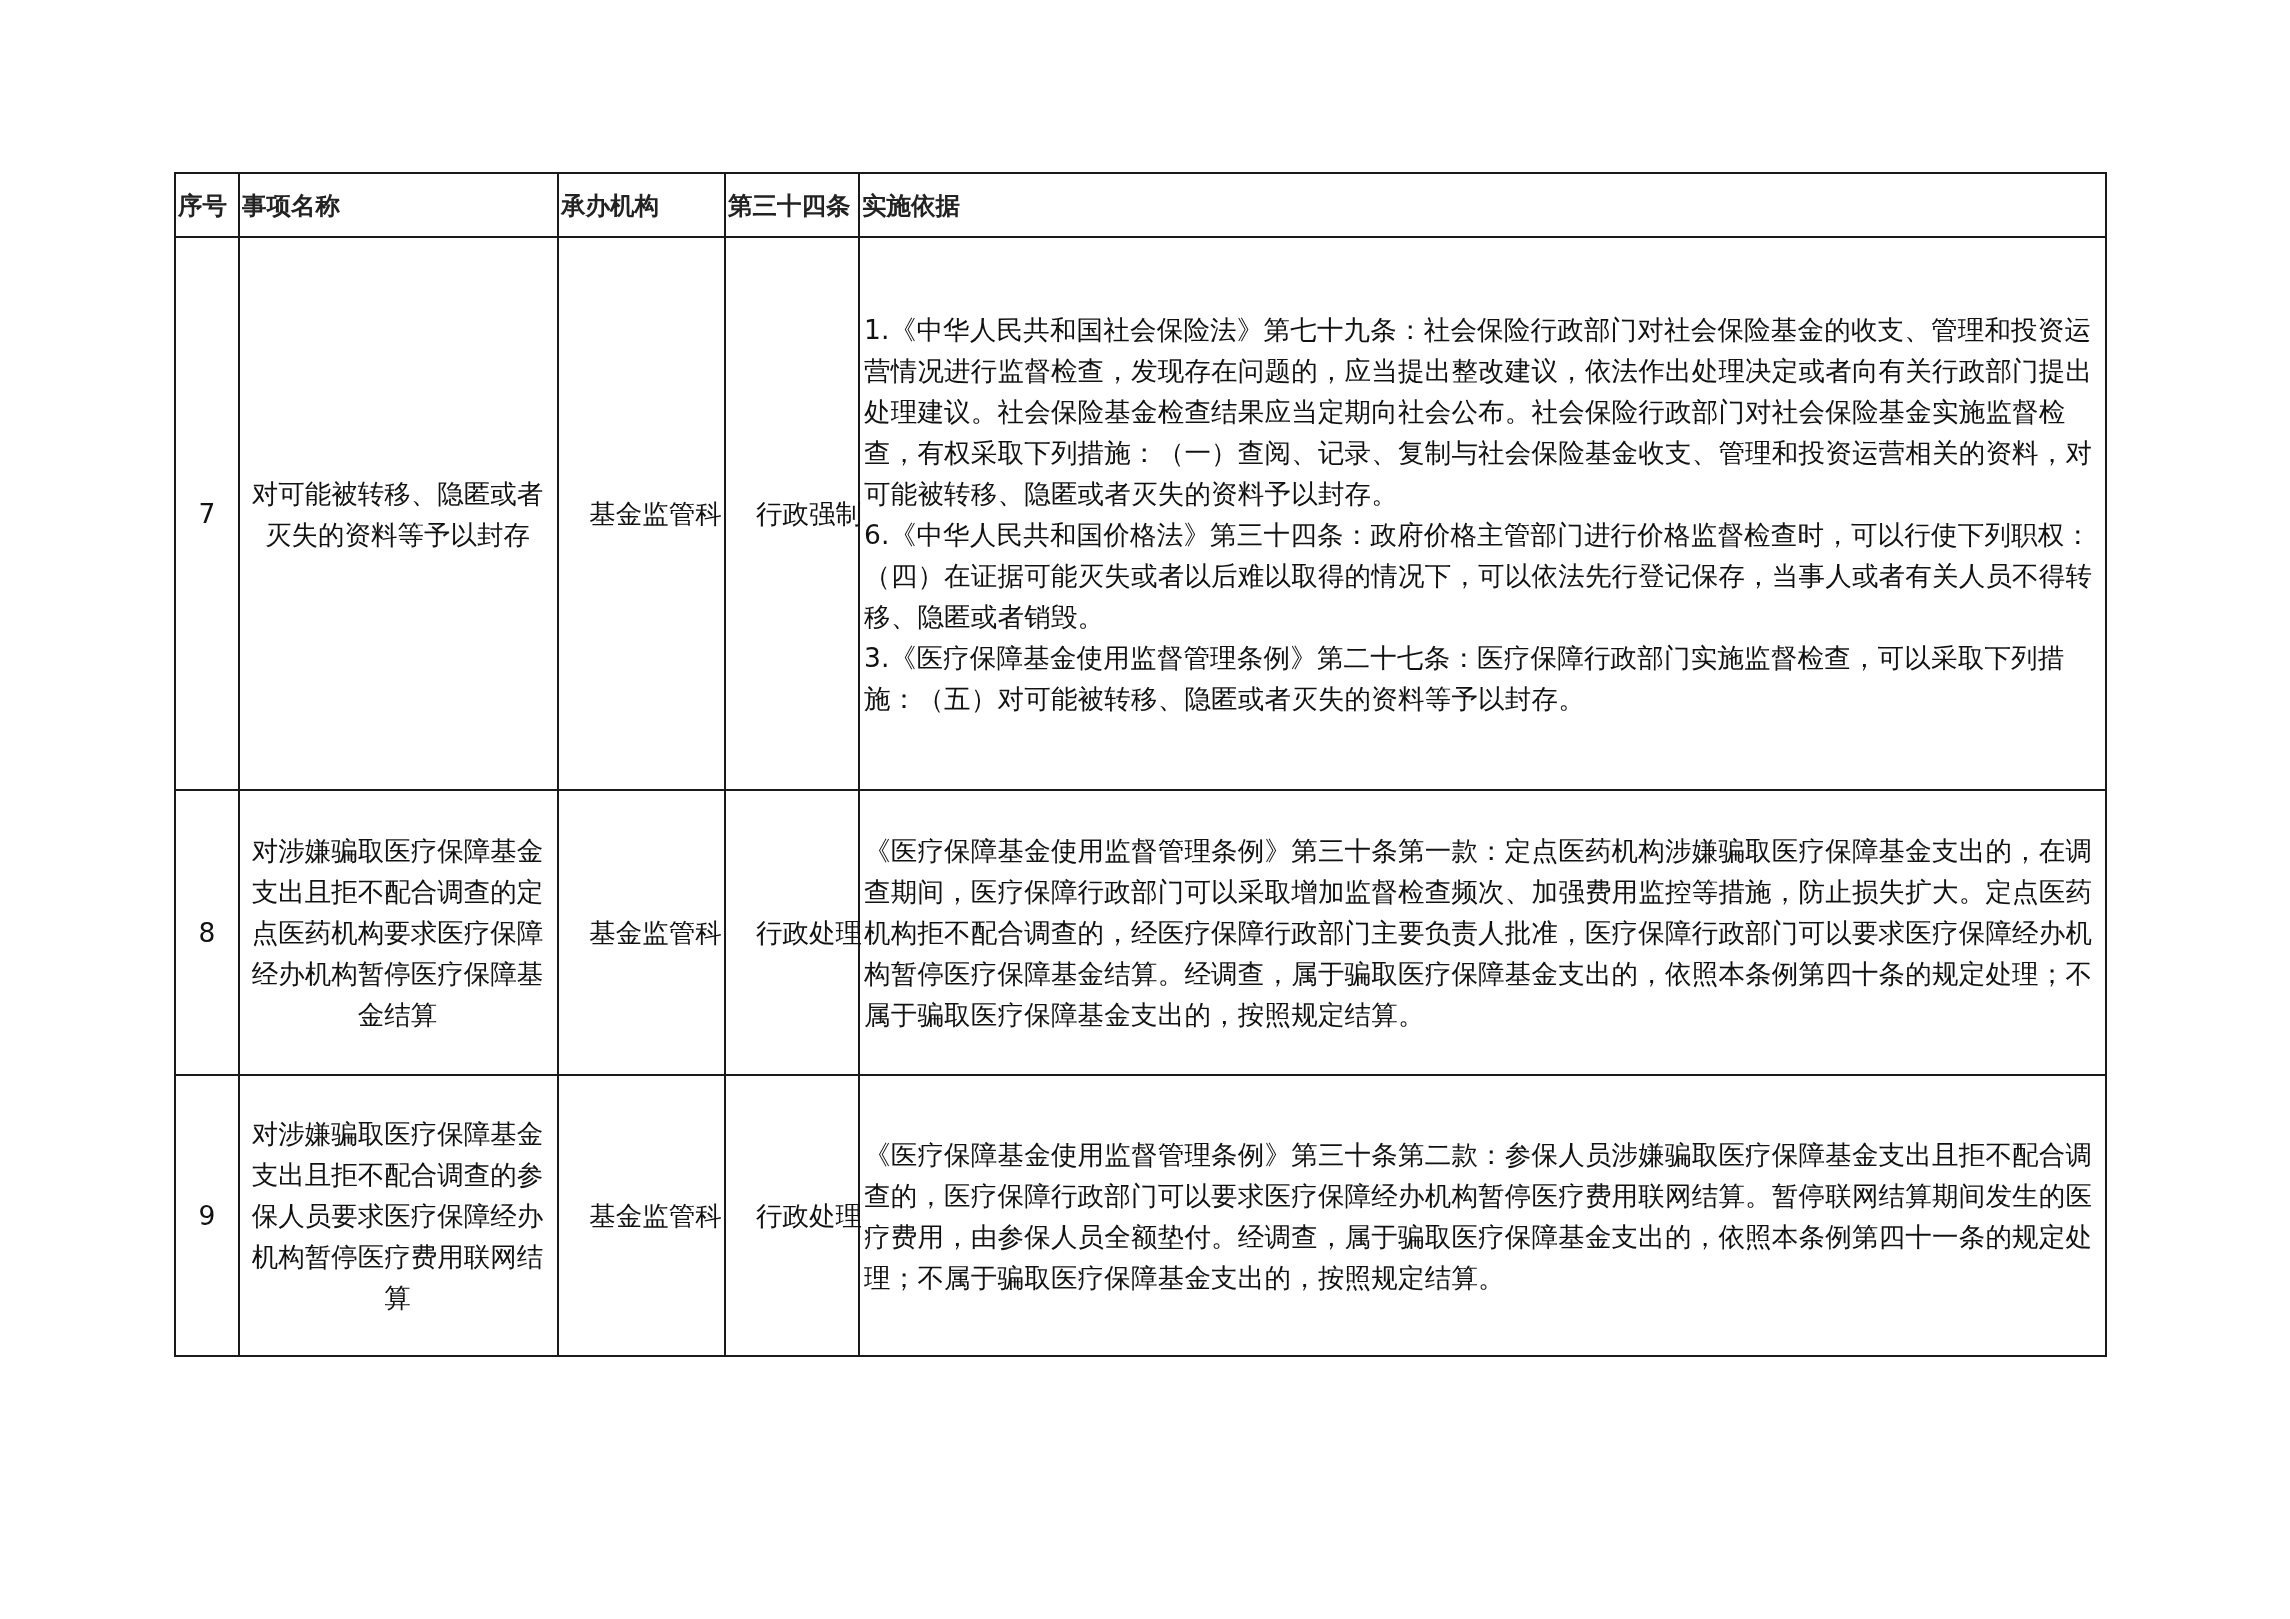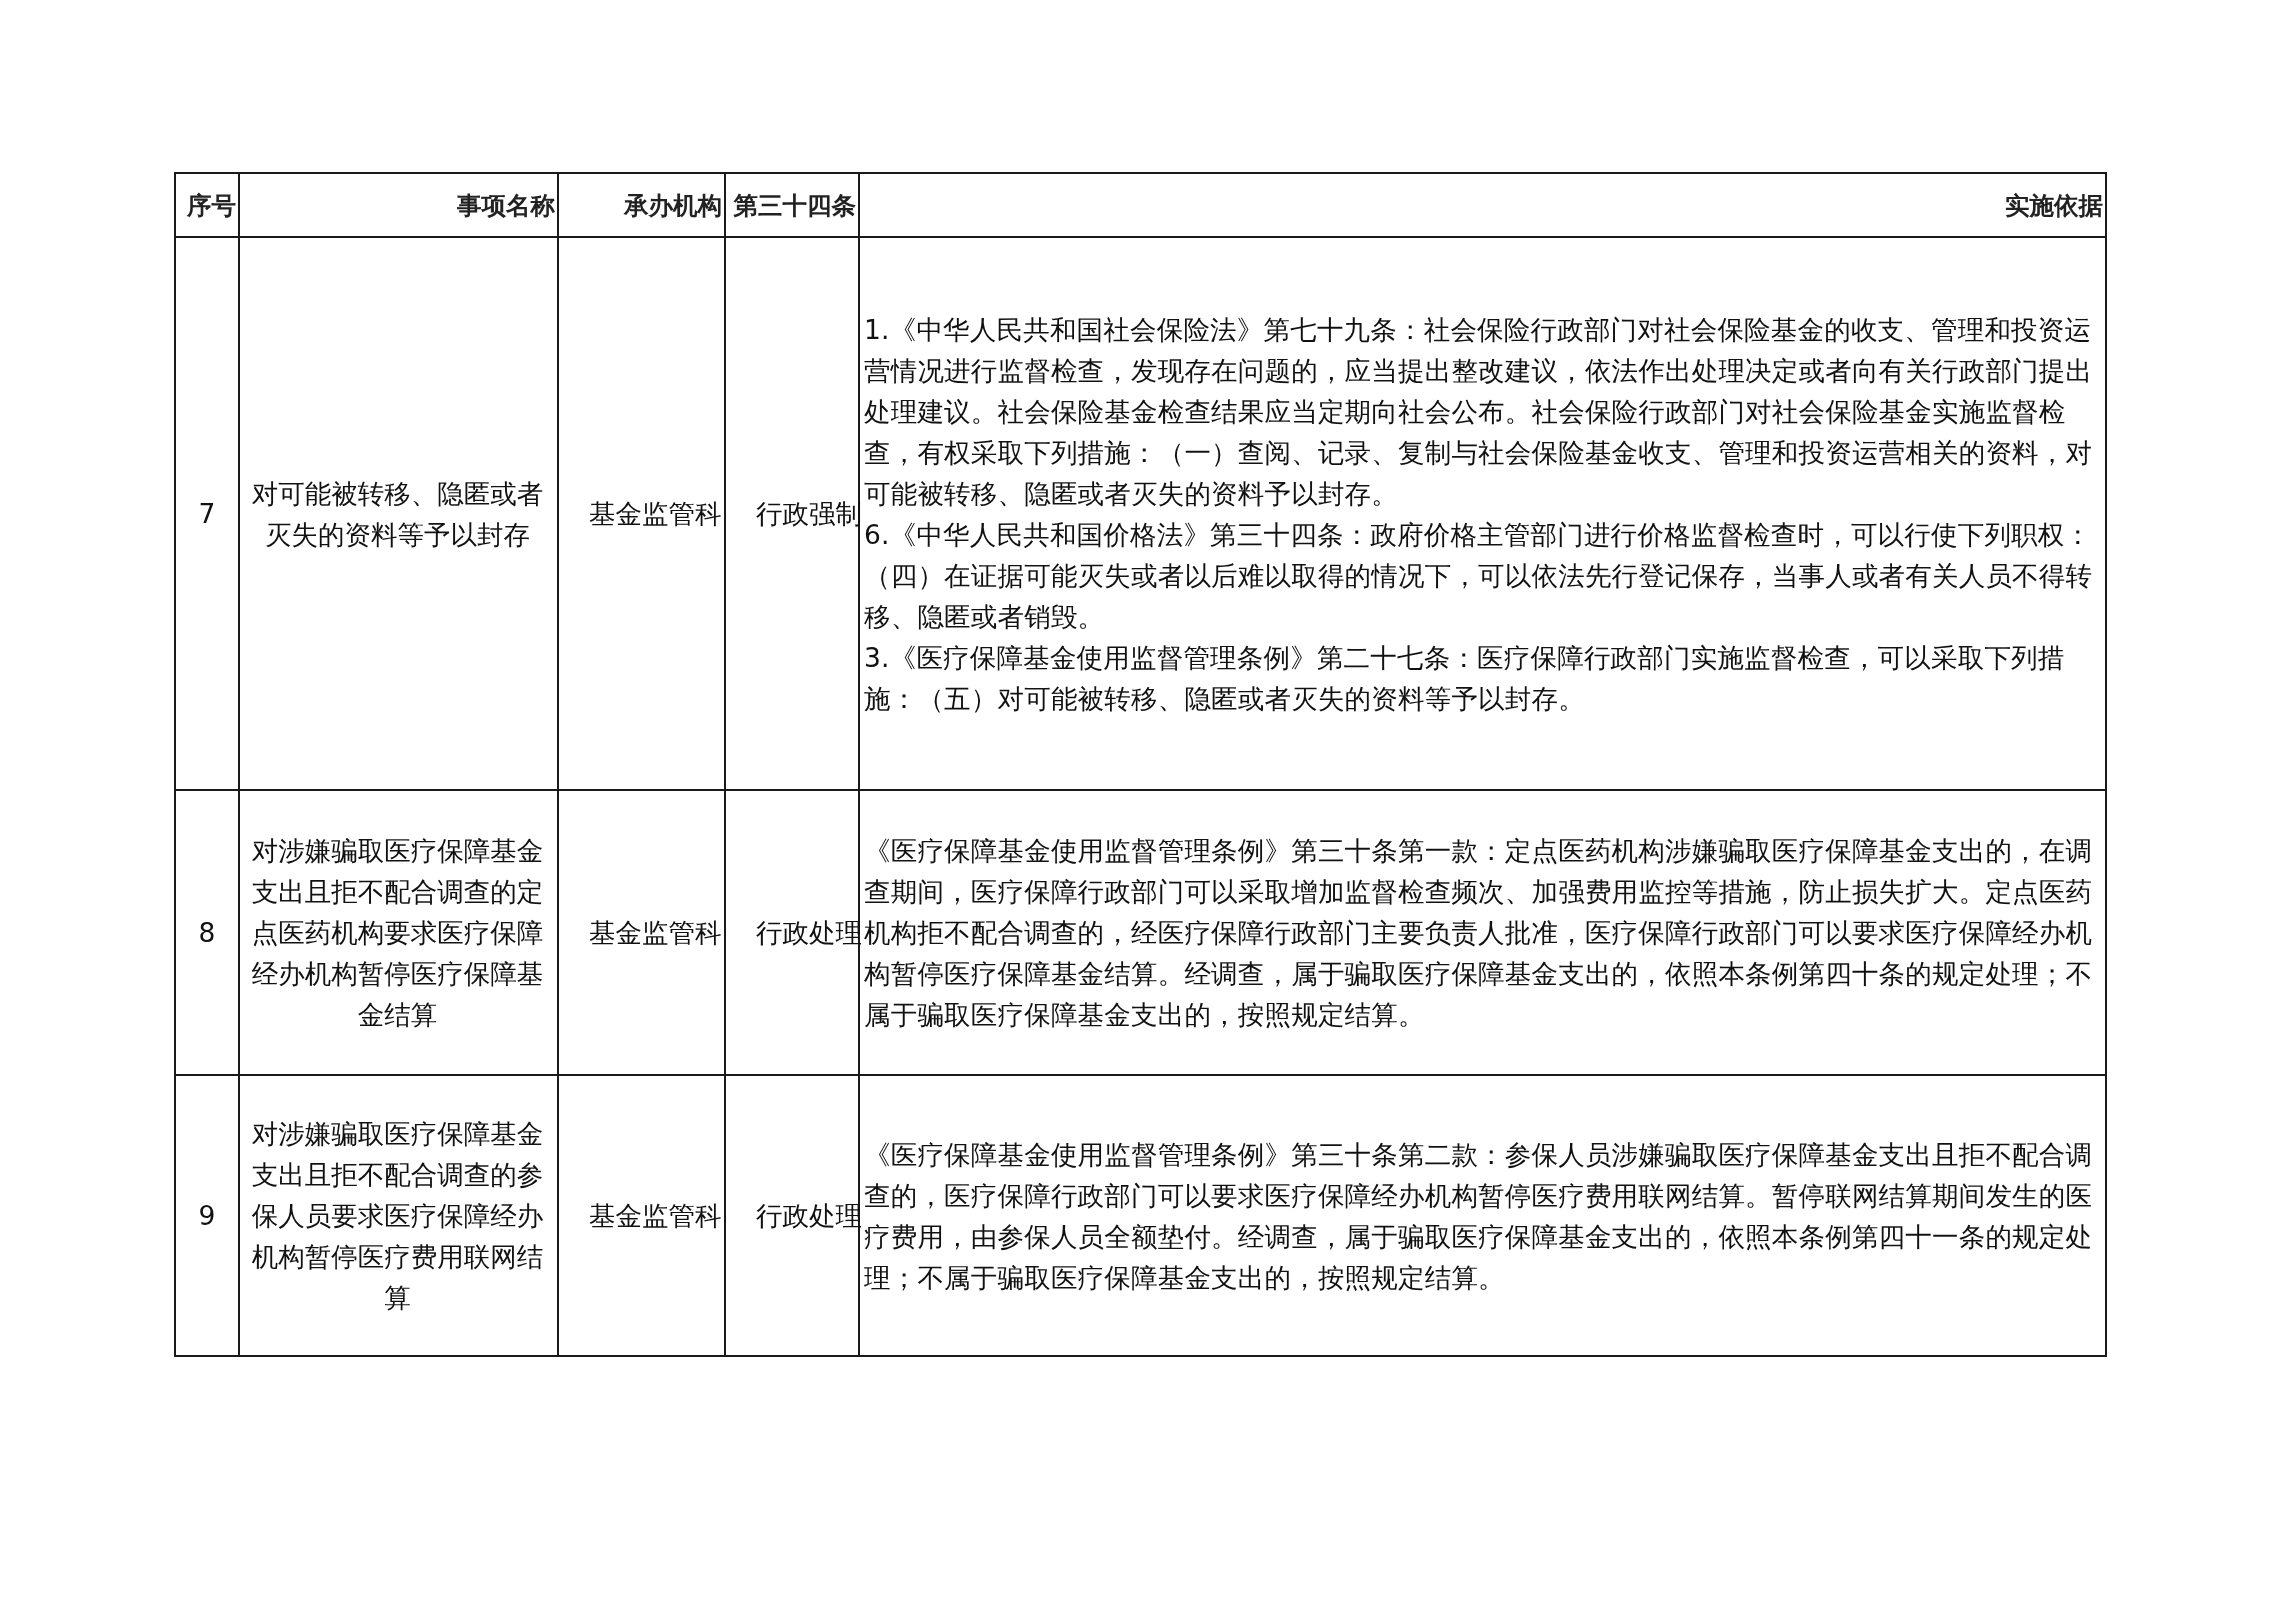--- a/index.html
+++ b/index.html
@@ -1,25 +1,25 @@
 <!DOCTYPE html>
 <html><head>
 <meta charset="utf-8">
 <style>
   html, body { margin: 0; padding: 0; background: #ffffff; }
   body { width: 2291px; height: 1619px; position: relative; overflow: hidden;
          font-family: "DejaVu Sans", "Liberation Sans", sans-serif; color: #111; }
   .sheet { position: absolute; left: 174px; top: 172px; }
   table { border-collapse: collapse; table-layout: fixed; width: 1930px; }
   td, th { border: 2px solid #1a1a1a; padding: 0 2px; vertical-align: middle; }
-  th { font-weight: bold; font-size: 24.5px; height: 62px; text-align: right; color: #222; }
+  th { font-weight: bold; font-size: 24.5px; height: 62px; text-align: left; color: #222; }
   td { font-size: 26.5px; line-height: 41px; }
   .c-no { text-align: center; }
   .c-name { text-align: center; padding-left: 0; }
-  .c-org, .c-type { text-align: left; white-space: nowrap; padding-left: 30px; }
+  .c-org, .c-type { text-align: center; white-space: nowrap; padding-left: 30px; }
   .c-basis { text-align: left; padding-left: 4px; padding-right: 2px; letter-spacing: 0.2px; }
   .basis-line { display: block; }
   .r7 td { height: 551px; }
   .r8 td { height: 283px; margin-top: 20px; }
   .r9 td { height: 279px; }
 </style>
 </head>
 <body>
 
 <div class="sheet">

